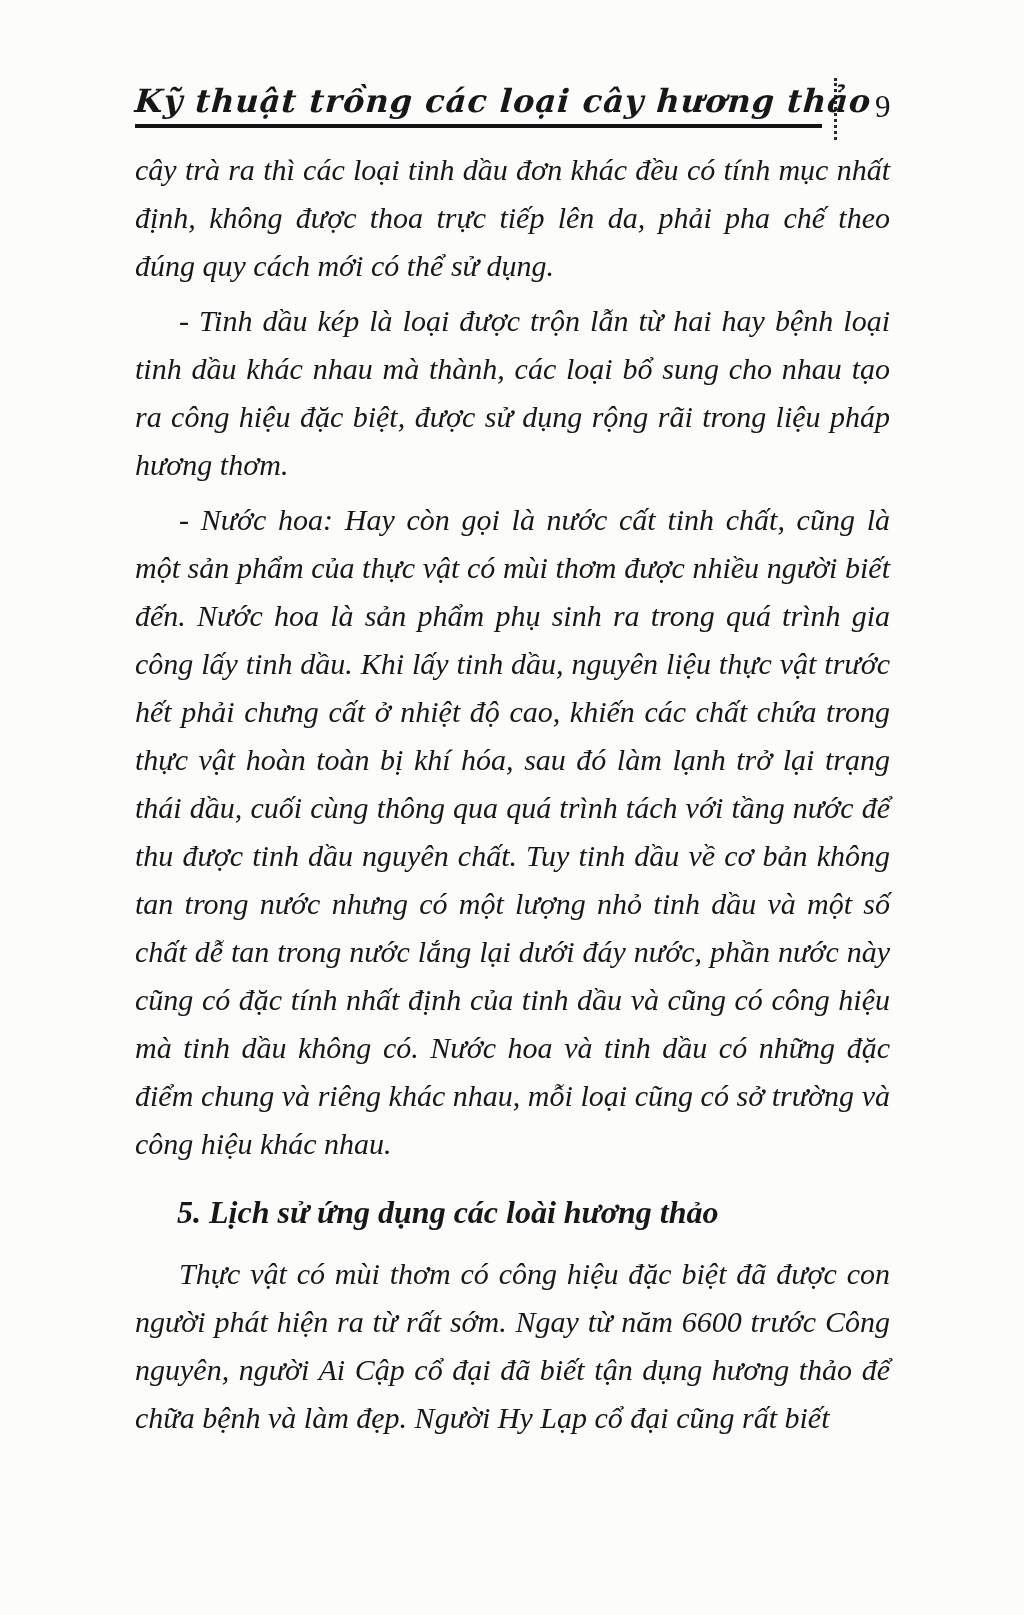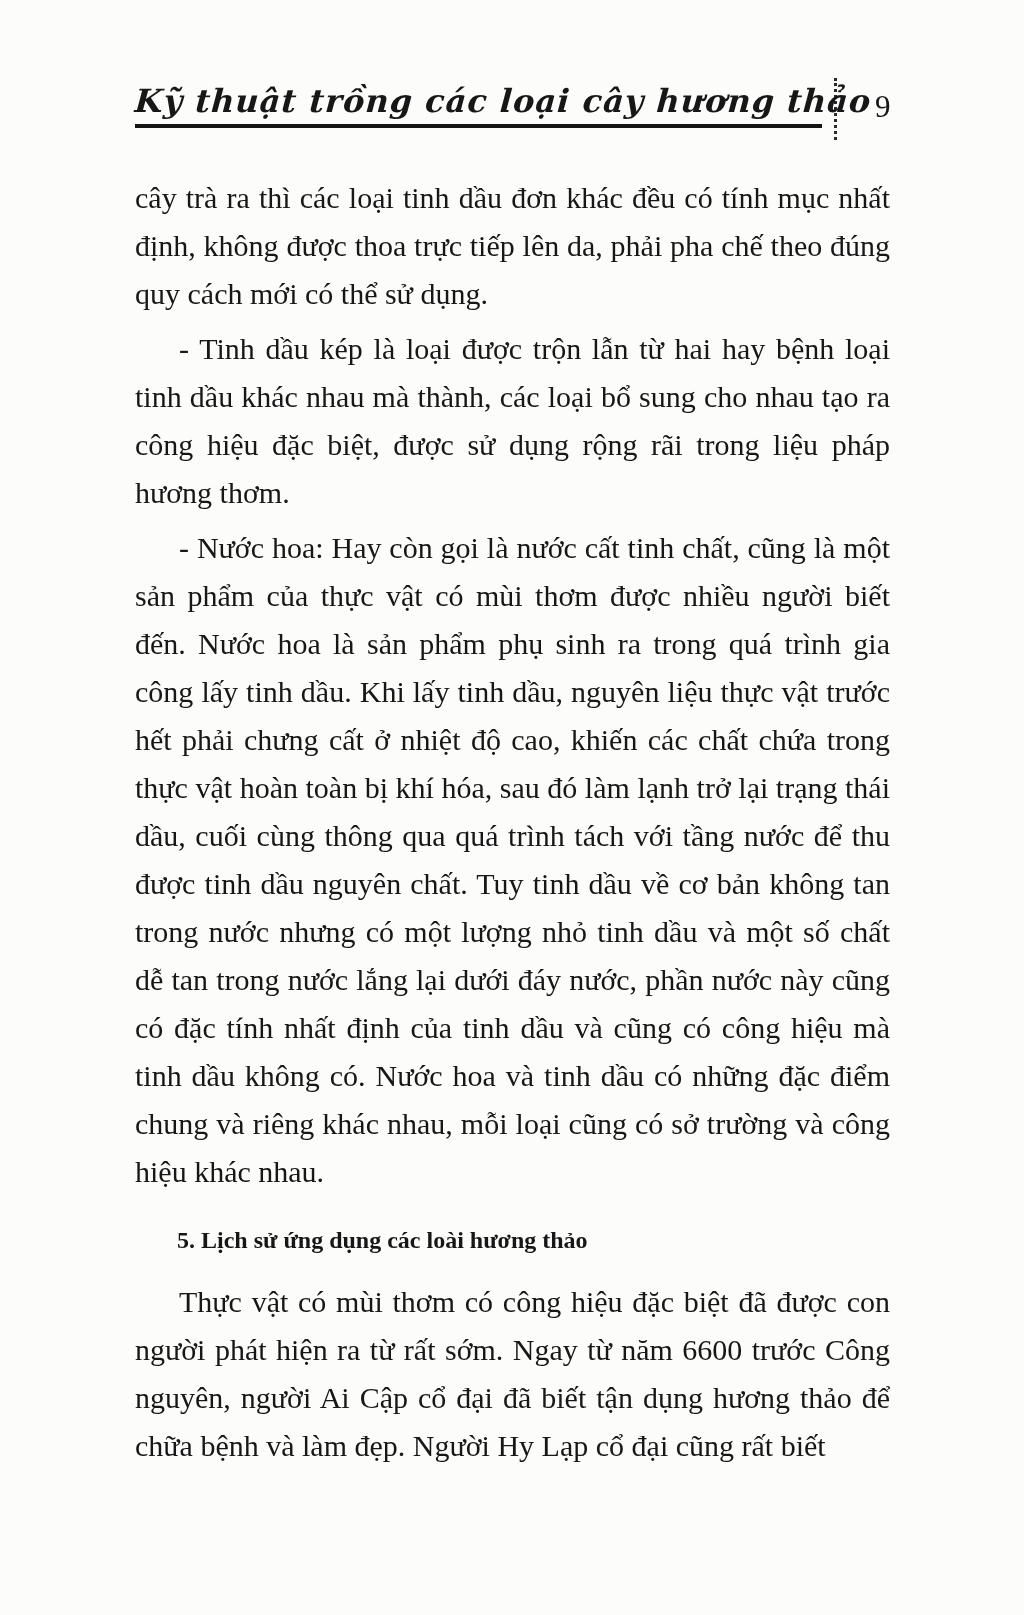--- a/index.html
+++ b/index.html
@@ -50,33 +50,34 @@
   }
   .page-number {
     font-size: 31px;
     line-height: 1;
     margin-left: 38px;
     padding-bottom: 6px;
   }
 
   
   .page-body {
-    margin-top: 46px;
+    margin-top: 18px;
     font-size: 30px;
     line-height: 48px;
     text-align: justify;
+    font-style: italic;
   }
   .para {
     margin: 0 0 7px 0;
   }
   .para.indent {
     text-indent: 44px;
   }
   .section-heading {
-    font-size: 24px;
+    font-size: 32px;
     font-weight: bold;
     line-height: 48px;
     margin: 20px 0 14px 0;
     padding-left: 42px;
     text-align: left;
   }
 </style>
 </head>
 <body>
 

